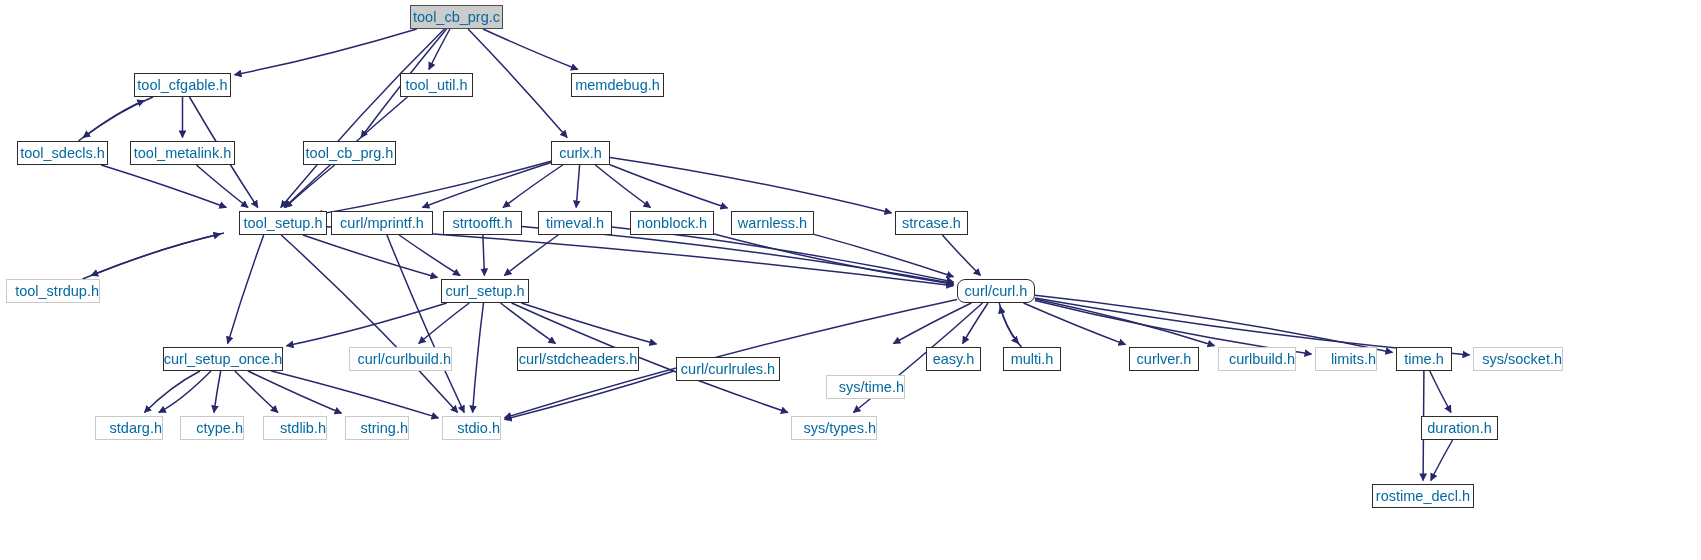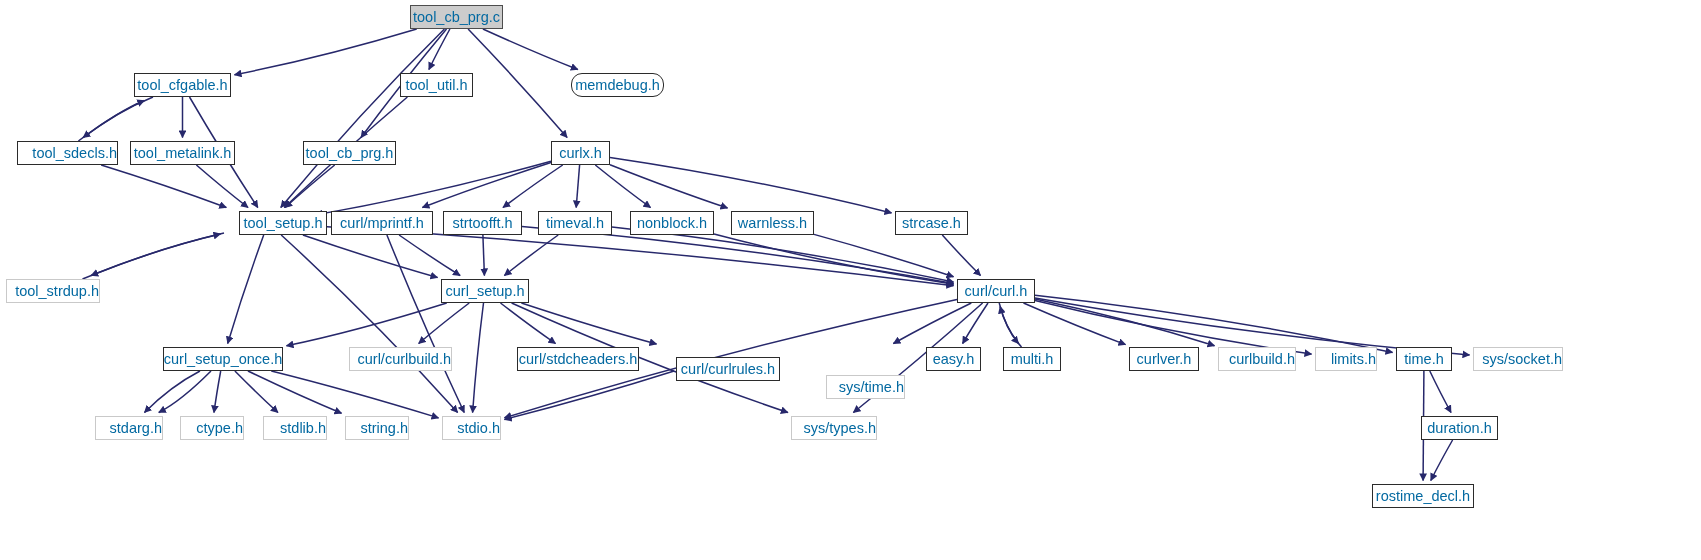--- a/index.html
+++ b/index.html
@@ -105,24 +105,24 @@
   <div id="node-layer">
       <div class="node root" style="left: 410px; top: 5px; width: 93px; height: 24px;">
         <span class="node-label">tool_cb_prg.c</span>
       </div>
       <div class="node solid" style="left: 134px; top: 73px; width: 97px; height: 24px;">
         <span class="node-label">tool_cfgable.h</span>
       </div>
       <div class="node solid" style="left: 400px; top: 73px; width: 73px; height: 24px;">
         <span class="node-label">tool_util.h</span>
       </div>
-      <div class="node solid" style="left: 571px; top: 73px; width: 93px; height: 24px; border-radius: 11px;">
+      <div class="node solid" style="left: 571px; top: 73px; width: 93px; height: 24px;">
         <span class="node-label">memdebug.h</span>
       </div>
-      <div class="node solid" style="left: 17px; top: 141px; width: 101px; height: 24px; justify-content: flex-end;">
+      <div class="node solid" style="left: 17px; top: 141px; width: 91px; height: 24px;">
         <span class="node-label">tool_sdecls.h</span>
       </div>
       <div class="node solid" style="left: 130px; top: 141px; width: 105px; height: 24px;">
         <span class="node-label">tool_metalink.h</span>
       </div>
       <div class="node solid" style="left: 303px; top: 141px; width: 93px; height: 24px;">
         <span class="node-label">tool_cb_prg.h</span>
       </div>
       <div class="node solid" style="left: 551px; top: 141px; width: 59px; height: 24px;">
         <span class="node-label">curlx.h</span>
@@ -147,21 +147,21 @@
       </div>
       <div class="node solid" style="left: 895px; top: 211px; width: 73px; height: 24px;">
         <span class="node-label">strcase.h</span>
       </div>
       <div class="node faint" style="left: 6px; top: 279px; width: 94px; height: 24px;">
         <span class="node-label">tool_strdup.h</span>
       </div>
       <div class="node solid" style="left: 441px; top: 279px; width: 88px; height: 24px;">
         <span class="node-label">curl_setup.h</span>
       </div>
-      <div class="node solid" style="left: 957px; top: 279px; width: 78px; height: 24px;">
+      <div class="node solid" style="left: 957px; top: 279px; width: 78px; height: 24px; border-radius: 8px;">
         <span class="node-label">curl/curl.h</span>
       </div>
       <div class="node solid" style="left: 163px; top: 347px; width: 120px; height: 24px;">
         <span class="node-label">curl_setup_once.h</span>
       </div>
       <div class="node faint" style="left: 349px; top: 347px; width: 103px; height: 24px;">
         <span class="node-label">curl/curlbuild.h</span>
       </div>
       <div class="node solid" style="left: 517px; top: 347px; width: 122px; height: 24px;">
         <span class="node-label">curl/stdcheaders.h</span>

